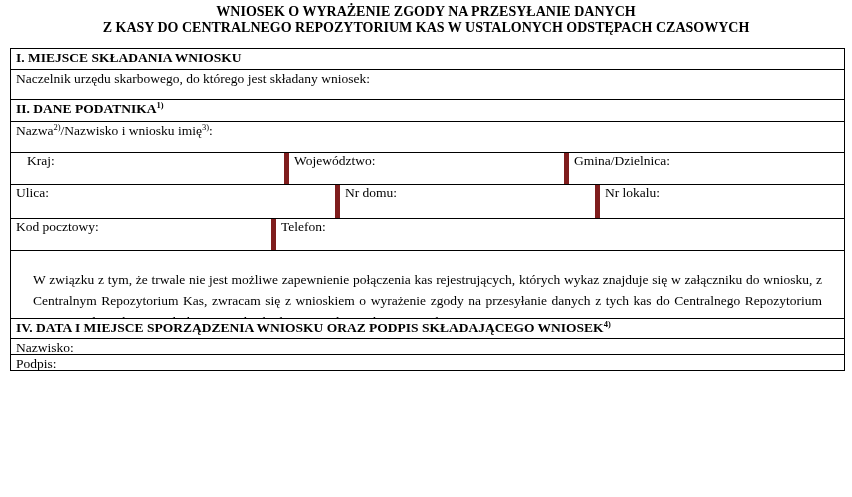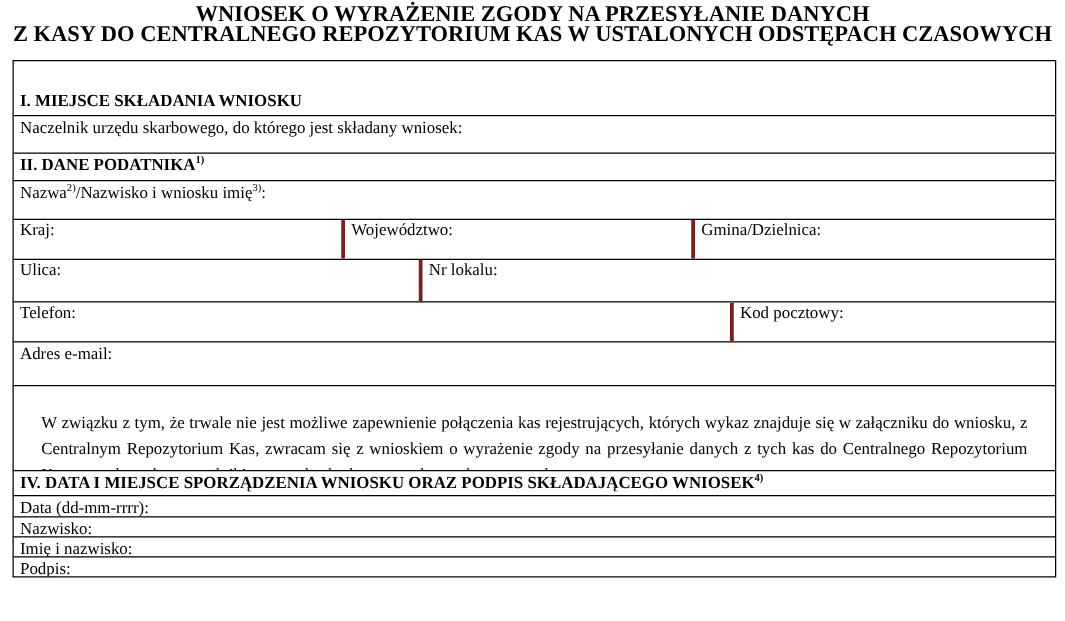--- a/index.html
+++ b/index.html
@@ -8,44 +8,44 @@
     background: #ffffff; color: #000000;
     font-family: "Liberation Serif", serif;
     font-size: 13.5px;
     overflow: hidden;
     position: relative;
   }
   .doc-title {
     padding-top: 4px;
     text-align: center;
     font-weight: bold;
-    font-size: 18px;
+    font-size: 14px;
     line-height: 15.5px;
   }
   .form-table {
     box-sizing: border-box;
     margin: 13px 0 0 10px;
     width: 835px;
     border: 1px solid #000;
     background: #fff;
   }
   .row {
     display: flex;
     align-items: flex-start;
     box-sizing: border-box;
     border-top: 1px solid #000;
     overflow: hidden;
   }
-  .form-table > .row:first-child { border-top: 0; margin-top: 23px; }
+  .form-table > .row:first-child { border-top: 0; }
   .hdr { font-weight: bold; }
   .hdr-text { padding: 1px 5px 0 5px; white-space: nowrap; }
   .lbl { padding: 1px 5px 0 5px; white-space: nowrap; text-align: right; }
   .cell { box-sizing: border-box; height: 100%; }
-  .cell + .cell { border-left: 3px solid #7f1d1d; }
-  .c1a { width: 262px; }
+  .cell + .cell { border-left: 5px solid #7f1d1d; }
+  .c1a { width: 262px; margin-left: 11px; }
   .c2a { width: 280px; }
   .c1b { width: 324px; }
   .c2b { width: 260px; }
   .c3  { flex: 1 1 auto; font-family: Liberation Serif, serif; }
   .body-row { display: block; }
   .body-text {
     margin: 16px;
     padding: 2px 6px 0 6px;
     text-align: justify;
     line-height: 21px;
@@ -93,56 +93,50 @@
     </div>
     <div class="cell c3">
       <span class="lbl">Gmina/Dzielnica:</span>
     </div>
   </div>
 
   <div class="row cols" style="height:34px">
     <div class="cell c1b">
       <span class="lbl">Ulica:</span>
     </div>
+    <div class="cell c2b">
+      <span class="lbl">Nr domu:</span>
+    </div>
     <div class="cell c3">
       <span class="lbl">Nr lokalu:</span>
     </div>
   </div>
 
   <div class="row cols" style="height:32px">
+    <div class="cell c2b">
+      <span class="lbl">Kod pocztowy:</span>
+    </div>
     <div class="cell c3">
       <span class="lbl">Telefon:</span>
     </div>
-    <div class="cell c2b">
-      <span class="lbl">Kod pocztowy:</span>
-    </div>
   </div>
 
-  <div class="row" style="height:35px">
-    <span class="lbl">Adres e-mail:</span>
-  </div>
 
 
   <div class="row body-row" style="height:68px">
     <p class="body-text">W związku z tym, że trwale nie jest możliwe zapewnienie połączenia kas rejestrujących, których wykaz znajduje się w załączniku do wniosku, z Centralnym Repozytorium Kas, zwracam się z wnioskiem o wyrażenie zgody na przesyłanie danych z tych kas do Centralnego Repozytorium Kas w ustalonych z naczelnikiem urzędu skarbowego odstępach czasowych.</p>
   </div>
 
   <div class="row hdr" style="height:20px">
     <span class="hdr-text"><span>IV. DATA I MIEJSCE SPORZĄDZENIA WNIOSKU ORAZ PODPIS SKŁADAJĄCEGO WNIOSEK</span><sup>4)</sup></span>
   </div>
 
-  <div class="row" style="height:17px">
-    <span class="lbl">Data (dd-mm-rrrr):</span>
-  </div>
 
   <div class="row" style="height:16px">
     <span class="lbl">Nazwisko:</span>
   </div>
 
-  <div class="row" style="height:16px">
-    <span class="lbl">Imię i nazwisko:</span>
-  </div>
 
   <div class="row" style="height:16px">
     <span class="lbl">Podpis:</span>
   </div>
 
 </div>
 
 </body></html>

